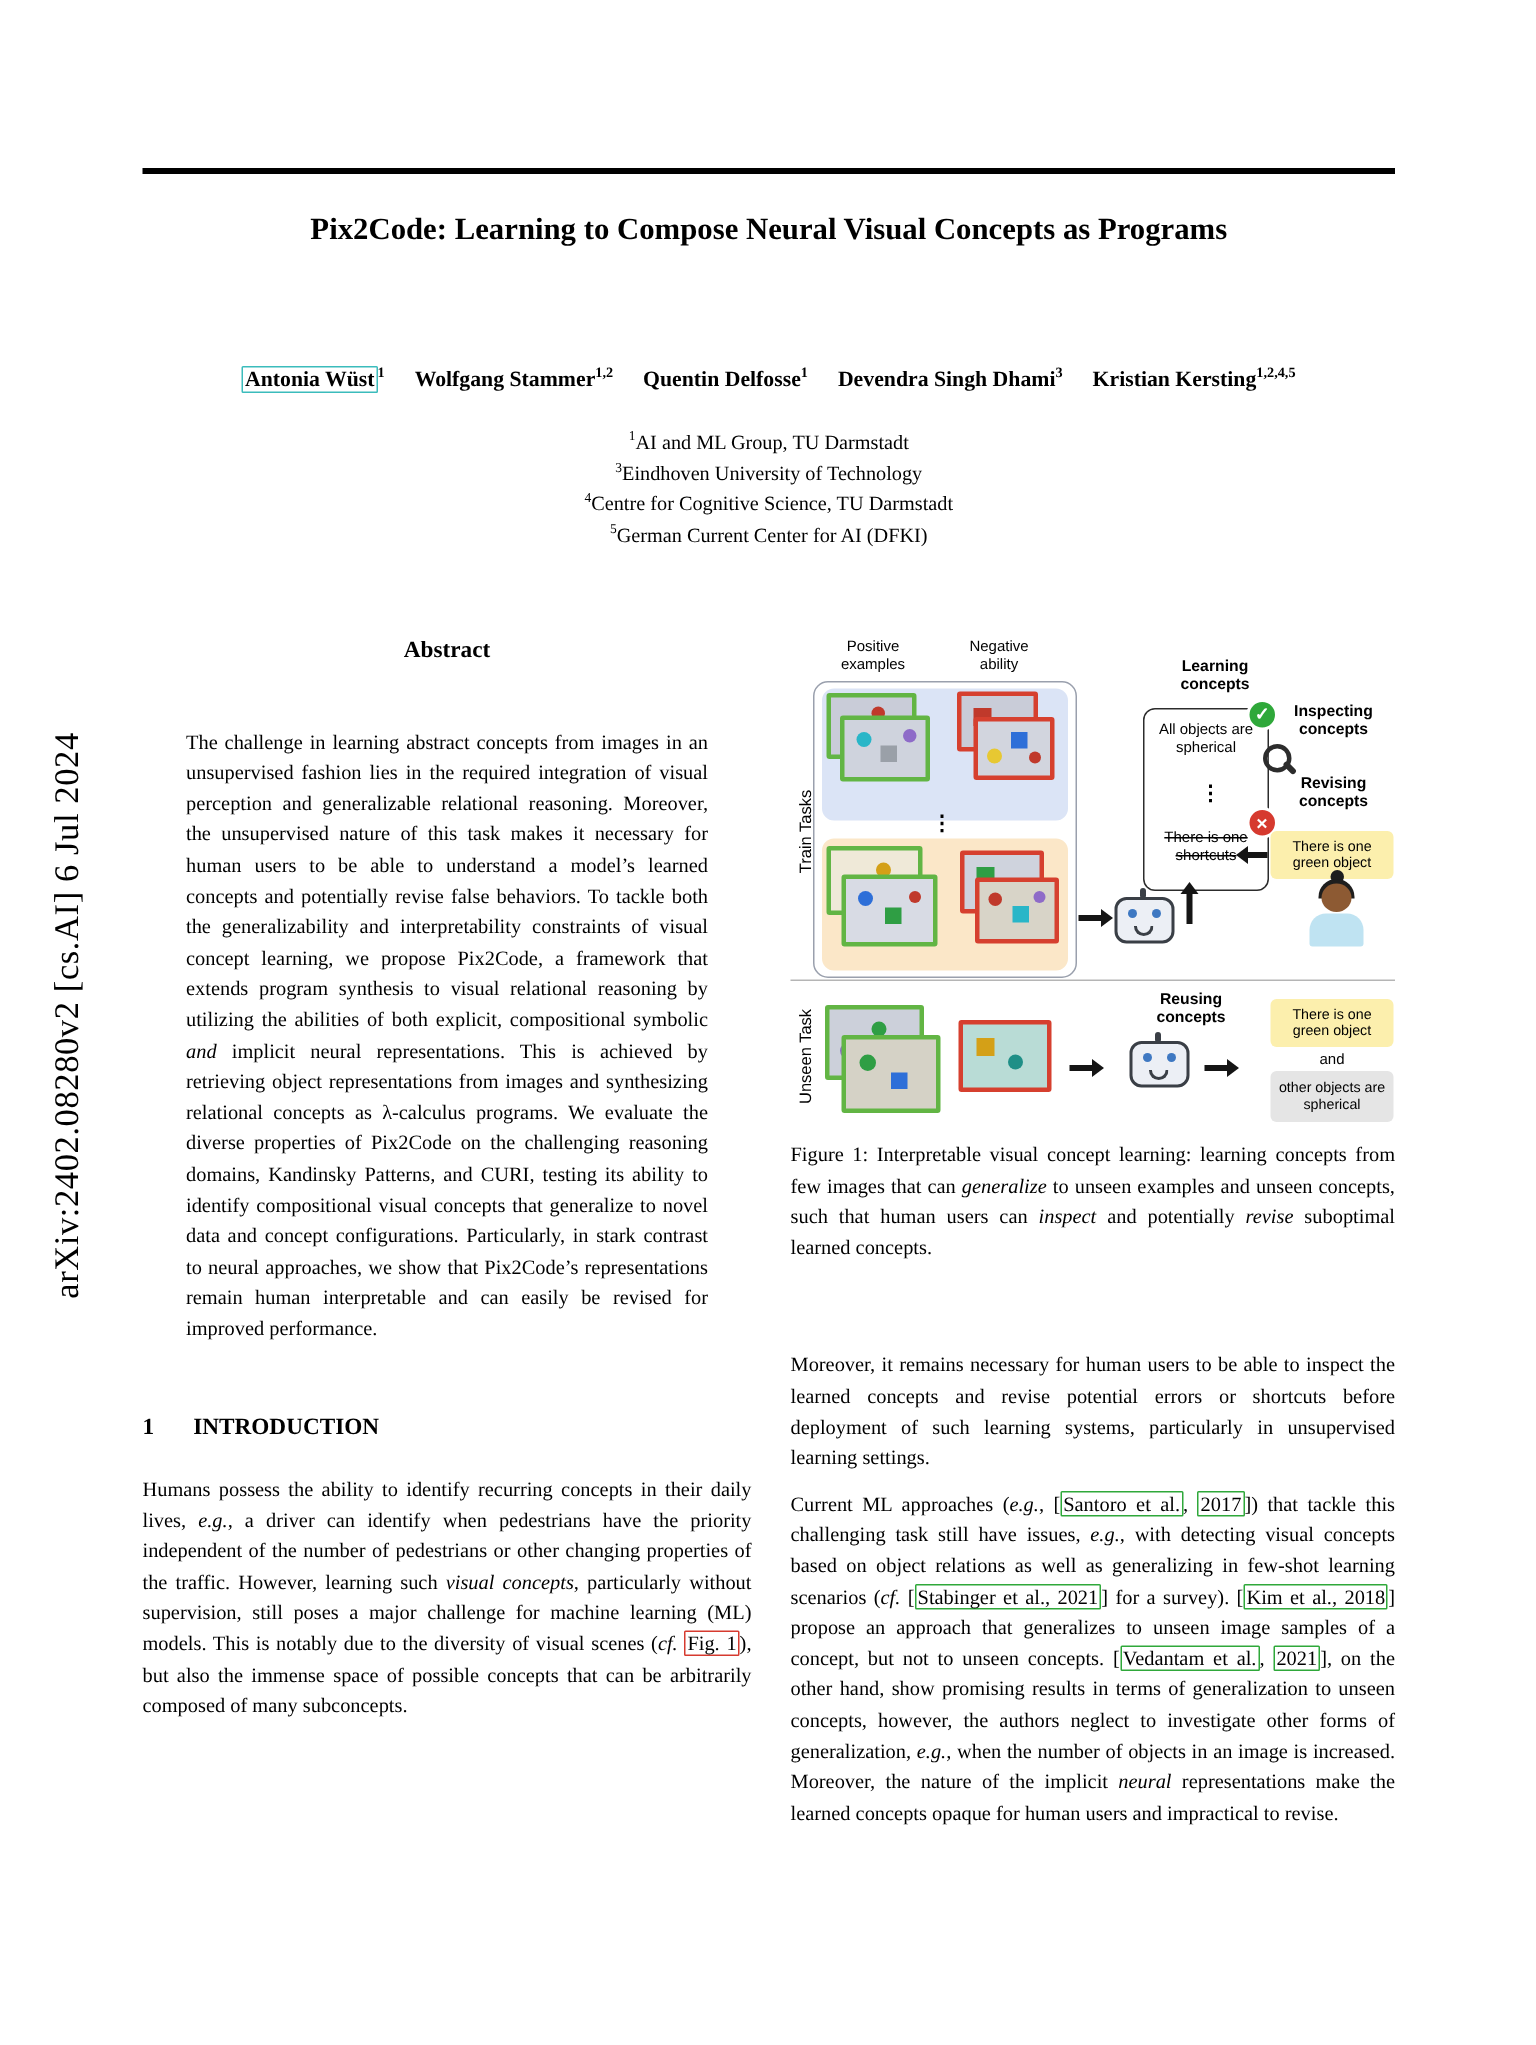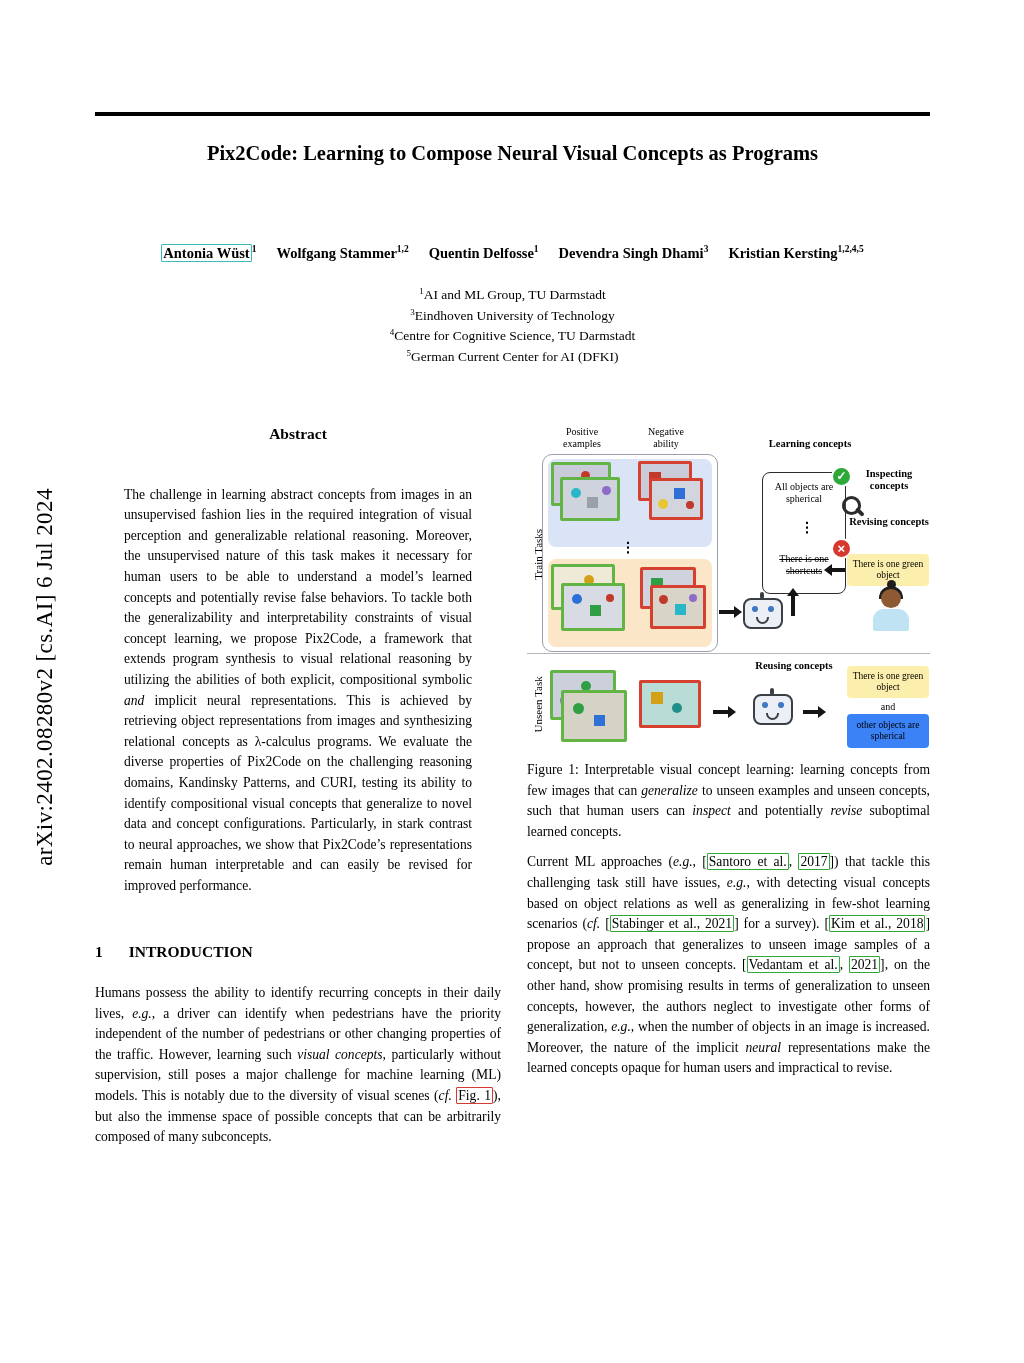--- a/index.html
+++ b/index.html
@@ -39,40 +39,40 @@
   sup { line-height:0; }
 
   .lb { border:1.4px solid; padding:0 1px; border-radius:1px;
         -webkit-box-decoration-break:clone; box-decoration-break:clone; }
   .lb.green { border-color:#2fa83a; }
   .lb.red   { border-color:#d63a2f; }
   .lb.teal  { border-color:#3bbcbc; }
 
   
   .figure { position:relative; width:403px; height:332px;
-            font-family:Liberation Serif, serif; }
+            font-family:Liberation Sans, sans-serif; }
   .figure .ft  { position:absolute; font-size:10px;  line-height:12px; text-align:center; }
   .figure .fb  { position:absolute; font-size:10.5px; line-height:12px; text-align:center; font-weight:bold; }
   .figure .dots { position:absolute; font-size:14px; line-height:14px; font-weight:bold; }
   .rotlab { position:absolute; width:110px; text-align:center;
             transform:rotate(-90deg); font-size:11px; }
   .trainbox { position:absolute; background:#fff; border:1.5px solid #9aa0ad; border-radius:10px; }
   .taskgrp  { position:absolute; border-radius:8px; }
   .thumb { position:absolute; border:3px solid; border-radius:2px; }
   .thumb.pos { border-color:#62b544; }
   .thumb.neg { border-color:#d6402f; }
   .o { position:absolute; }
   .cbox { position:absolute; background:#fff; border:1.5px solid #2c2c2c; border-radius:8px; }
   .cbox .ft { position:absolute; }
   .strike { text-decoration:line-through; }
   .ybox, .blbox { position:absolute; display:flex; align-items:center; justify-content:center;
                   text-align:center; font-size:9.5px; line-height:11px; border-radius:4px;
                   padding:2px; box-sizing:border-box; }
   .ybox  { background:#fcefad; }
-  .blbox { background:#3b82f6; }
+  .blbox { background:#e5e5e5; }
 
   .okc, .errc { position:absolute; width:17px; height:17px; border-radius:50%;
                 border:2px solid #fff; box-sizing:content-box; }
   .okc  { background:#2fa83a; }
   .errc { background:#d63a2f; }
   .okc::after  { content:"✓"; position:absolute; left:3.5px; top:1px; color:#fff;
                  font:bold 12px/15px "Liberation Sans",sans-serif; }
   .errc::after { content:"×"; position:absolute; left:4.5px; top:0.5px; color:#fff;
                  font:bold 13px/15px "Liberation Sans",sans-serif; }
 
@@ -244,16 +244,17 @@
         <span class="mouth"></span>
       </div>
       <div class="arr" style="left:276px;top:286px;width:15px"></div>
 
       <div class="ybox" style="left:320px;top:242px;width:82px;height:32px">There is one green object</div>
       <div class="ft" style="left:320px;top:277px;width:82px">and</div>
       <div class="blbox" style="left:320px;top:290px;width:82px;height:34px">other objects are spherical</div>
     </div>
 
     <p class="caption"><span>Figure 1: Interpretable visual concept learning: learning concepts from few images that can </span><span style="font-style: italic;">generalize</span><span> to unseen examples and unseen concepts, such that human users can </span><span style="font-style: italic;">inspect</span><span> and potentially </span><span style="font-style: italic;">revise</span><span> suboptimal learned concepts.</span></p>
+    <p class="body-p rp1">Moreover, it remains necessary for human users to be able to inspect the learned concepts and revise potential errors or shortcuts before deployment of such learning systems, particularly in unsupervised learning settings.</p>
     <p class="body-p rp2"><span>Current ML approaches (</span><span style="font-style: italic;">e.g.</span><span>, [</span><span class="lb green">Santoro et al.</span><span>, </span><span class="lb green">2017</span><span>]) that tackle this challenging task still have issues, </span><span style="font-style: italic;">e.g.</span><span>, with detecting visual concepts based on object relations as well as generalizing in few-shot learning scenarios (</span><span style="font-style: italic;">cf.</span><span> [</span><span class="lb green">Stabinger et al., 2021</span><span>] for a survey). [</span><span class="lb green">Kim et al., 2018</span><span>] propose an approach that generalizes to unseen image samples of a concept, but not to unseen concepts. [</span><span class="lb green">Vedantam et al.</span><span>, </span><span class="lb green">2021</span><span>], on the other hand, show promising results in terms of generalization to unseen concepts, however, the authors neglect to investigate other forms of generalization, </span><span style="font-style: italic;">e.g.</span><span>, when the number of objects in an image is increased. Moreover, the nature of the implicit </span><span style="font-style: italic;">neural</span><span> representations make the learned concepts opaque for human users and impractical to revise.</span></p>
   </div>
 
 </div>
 
 </body></html>

